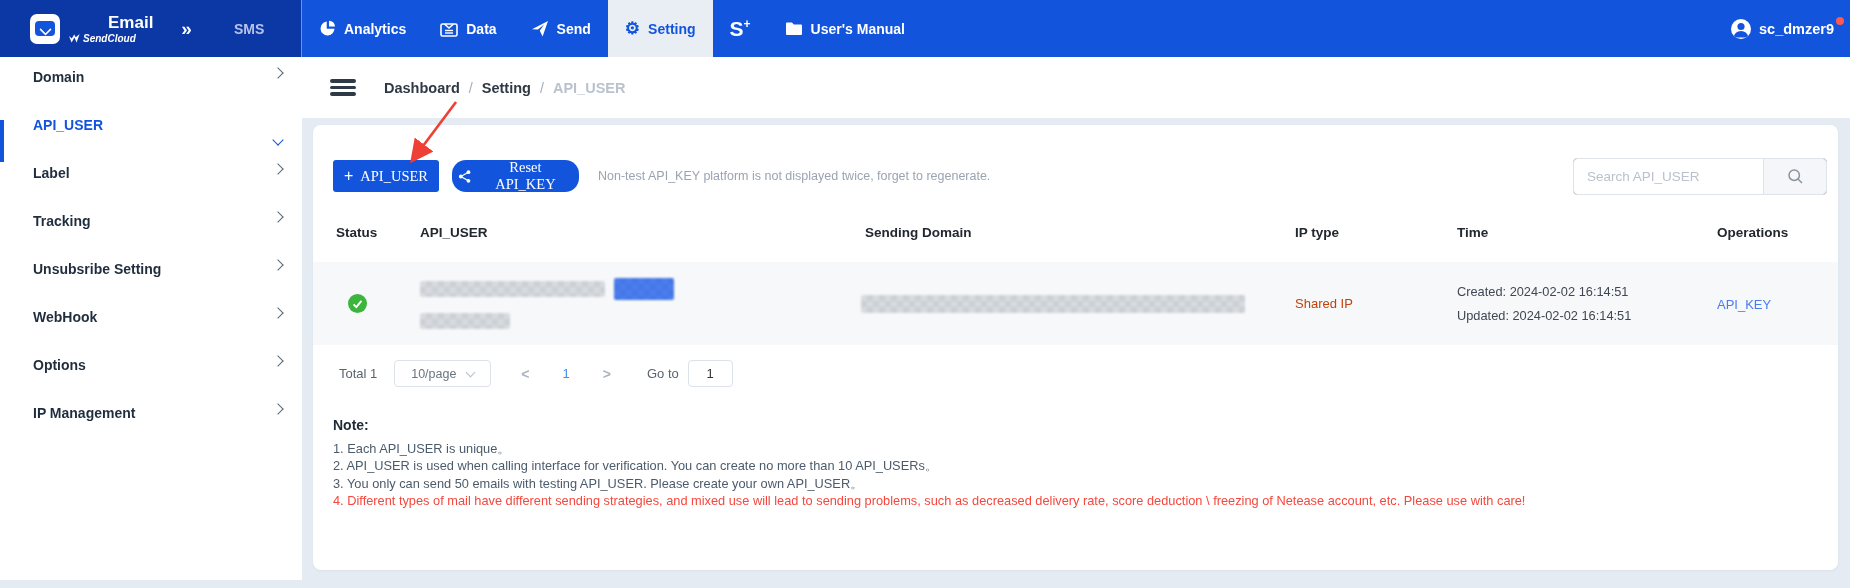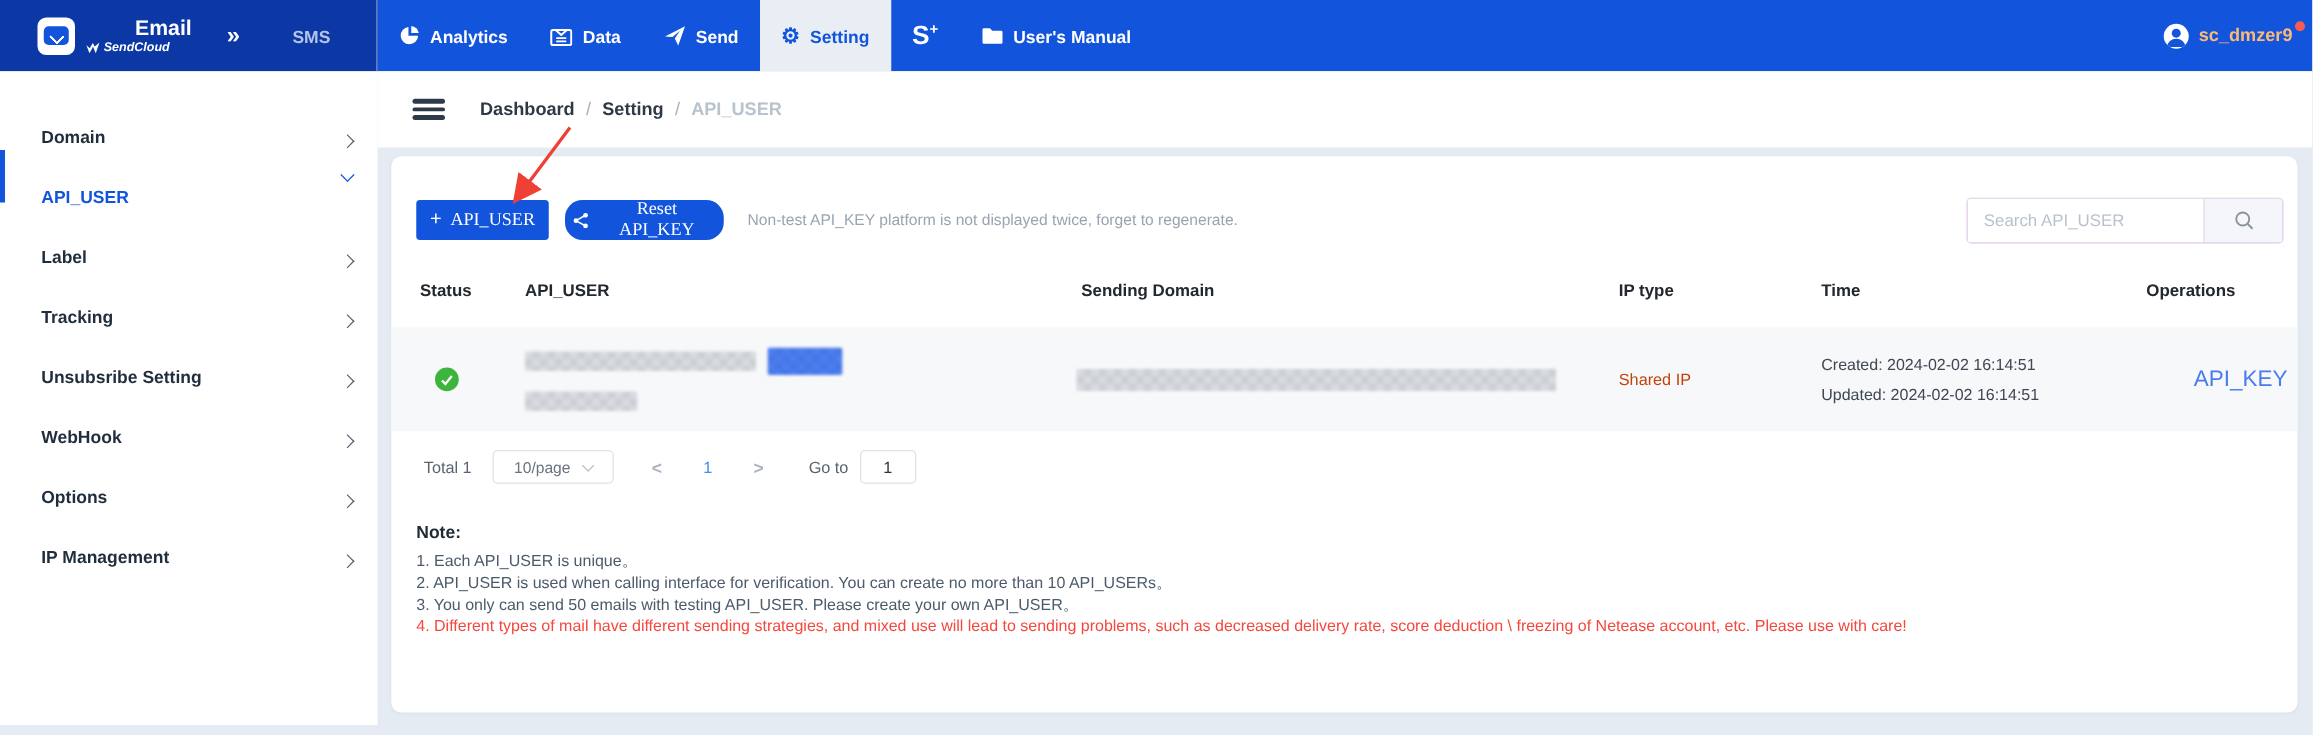--- a/index.html
+++ b/index.html
@@ -17,27 +17,27 @@
   .company{color:#fff;font-style:italic;font-weight:bold;font-size:10px;}
   .collapse{color:#fff;font-size:19px;margin-left:28px;font-weight:bold;}
   .sms{color:#b7c4ea;font-weight:bold;font-size:14px;margin-left:42px;}
 
   .nav{flex:1;display:flex;align-items:stretch;}
   .nav-item{display:flex;align-items:center;gap:8px;padding:0 17px;color:#fff;font-size:14px;font-weight:bold;cursor:pointer;}
   .nav-item.active{background:#e9eef5;color:#1254dc;}
   .gear-glyph{font-size:17px;line-height:1;}
   .s-logo{font-size:21px;font-weight:bold;letter-spacing:0;}
   .s-logo sup{font-size:12px;}
-  .user{display:flex;align-items:center;gap:7px;color:#fdba74;font-weight:bold;font-size:14.5px;padding-right:16px;margin-left:auto;cursor:pointer;}
+  .user{display:flex;align-items:center;gap:7px;color:#ffffff;font-weight:bold;font-size:14.5px;padding-right:16px;margin-left:auto;cursor:pointer;}
   .user-name{position:relative;}
   .red-dot{position:absolute;top:-4px;right:-10px;width:8px;height:8px;border-radius:50%;background:#fa5a50;}
 
   
   .sidebar{position:absolute;left:0;top:57px;width:302px;height:523px;background:#fff;padding-top:12px;box-sizing:border-box;}
-  .side-item{position:relative;height:48px;display:flex;align-items:flex-end;padding-left:33px;font-size:14px;font-weight:bold;color:#1f2d3d;cursor:pointer;box-sizing:border-box;}
+  .side-item{position:relative;height:48px;display:flex;align-items:flex-start;padding-left:33px;font-size:14px;font-weight:bold;color:#1f2d3d;cursor:pointer;box-sizing:border-box;}
   .side-item.active{color:#1254dc;}
   .side-item.active::before{content:'';position:absolute;left:0;top:3px;bottom:3px;width:4px;background:#1254dc;}
   .chev{position:absolute;right:20px;width:7px;height:7px;border-right:1.7px solid #5a6673;border-bottom:1.7px solid #5a6673;}
   .chev.right{transform:rotate(-45deg);}
   .chev.down{transform:rotate(45deg);border-color:#1254dc;top:19px;}
 
   
   .crumbbar{position:absolute;left:302px;top:57px;width:1548px;height:61px;background:#fff;display:flex;align-items:center;}
   .hamburger{margin-left:28px;cursor:pointer;}
   .hamburger i{display:block;width:26px;height:3.5px;background:#2e3b47;border-radius:2px;margin:3px 0;}
@@ -48,39 +48,39 @@
 
   
   .card{position:absolute;left:313px;top:125px;width:1525px;height:445px;background:#fff;border-radius:8px;box-shadow:0 1px 3px rgba(30,50,90,.05);}
 
   .btn{position:absolute;top:35px;height:32px;background:#1254dc;color:#fff;border:none;border-radius:3px;font-family:"Liberation Serif",serif;font-size:14.5px;display:flex;align-items:center;justify-content:center;gap:7px;cursor:pointer;box-sizing:border-box;}
   .btn-add{left:20px;width:106px;}
   .btn-reset{left:139px;width:127px;border-radius:14px;}
   .plus-glyph{font-size:16px;font-family:"Liberation Sans",sans-serif;line-height:1;}
   .hint{position:absolute;left:285px;top:44px;font-size:12.5px;color:#9aa4b0;}
 
-  .search{position:absolute;top:33px;right:11px;width:254px;height:37px;border:1px solid #dfe4ea;border-radius:4px;display:flex;box-sizing:border-box;background:#f0abfc;overflow:hidden;}
+  .search{position:absolute;top:33px;right:11px;width:254px;height:37px;border:1px solid #dfe4ea;border-radius:4px;display:flex;box-sizing:border-box;background:#b91c1c;overflow:hidden;}
   .search input{flex:1;border:0;outline:0;padding:0 13px;font-size:13.5px;color:#333;min-width:0;font-family:"Liberation Sans",sans-serif;}
   .search input::placeholder{color:#b9c2cc;}
   .search-btn{width:62px;background:#f4f6f9;border-left:1px solid #dfe4ea;display:flex;align-items:center;justify-content:center;cursor:pointer;}
 
   .thead{position:absolute;left:0;top:100px;width:100%;display:flex;padding-left:23px;box-sizing:border-box;font-size:13.5px;font-weight:bold;color:#23282e;}
   .c1{width:84px;}.c2{width:445px;}.c3{width:430px;}.c4{width:130px;}.c5{width:260px;margin-left:32px;}.c6{flex:1;}
   .trow{position:absolute;left:0;top:137px;width:100%;height:83px;background:#f7f8fa;display:flex;padding-left:23px;box-sizing:border-box;align-items:center;}
   .check-circle{width:19px;height:19px;border-radius:50%;background:#3db53d;margin-left:12px;display:flex;align-items:center;justify-content:center;}
   .mosaic{background-color:#d7dbe0;background-image:linear-gradient(45deg,rgba(0,0,0,.05) 25%,transparent 25%,transparent 75%,rgba(0,0,0,.05) 75%),linear-gradient(45deg,rgba(0,0,0,.05) 25%,transparent 25%,transparent 75%,rgba(0,0,0,.05) 75%);background-size:12px 12px;background-position:0 0,6px 6px;border-radius:2px;filter:blur(1.2px);}
   .mosaic.blue{background-color:#4a7df0;}
   .apiuser-cell .line1{display:flex;align-items:center;}
   .blur-a{width:185px;height:16px;}
   .blur-tag{width:60px;height:22px;margin-left:9px;}
   .blur-b{width:90px;height:16px;margin-top:13px;}
   .blur-domain{width:384px;height:18px;margin-left:-4px;}
   .cell-text{font-size:13px;color:#c2410c;}
   .time-cell{font-size:12.8px;color:#3f4752;line-height:24px;}
-  .link{font-size:18px;color:#4a7cee;cursor:pointer;margin-left:38px;}
+  .link{font-size:13px;color:#4a7cee;cursor:pointer;}
 
   .pagination{position:absolute;left:26px;top:235px;height:27px;display:flex;align-items:center;font-size:13px;color:#5a6470;}
   .psel{width:97px;height:27px;border:1px solid #dde2e8;border-radius:4px;display:flex;align-items:center;justify-content:center;gap:11px;margin-left:17px;font-size:12.5px;color:#6a7480;box-sizing:border-box;cursor:pointer;}
   .psel .dchev{width:6px;height:6px;border-right:1.5px solid #b6bfc9;border-bottom:1.5px solid #b6bfc9;transform:rotate(45deg);margin-top:-3px;}
   .parrow{margin-left:30px;color:#aab3bf;font-size:14px;font-weight:bold;cursor:pointer;}
   .parrow.next{margin-left:33px;}
   .pnum{margin-left:33px;color:#3f8df6;cursor:pointer;}
   .goto-label{margin-left:36px;color:#5a6470;}
   .goto-input{width:45px;height:27px;border:1px solid #dde2e8;border-radius:4px;margin-left:9px;text-align:center;font-size:13px;color:#333;box-sizing:border-box;outline:none;font-family:"Liberation Sans",sans-serif;}
 

